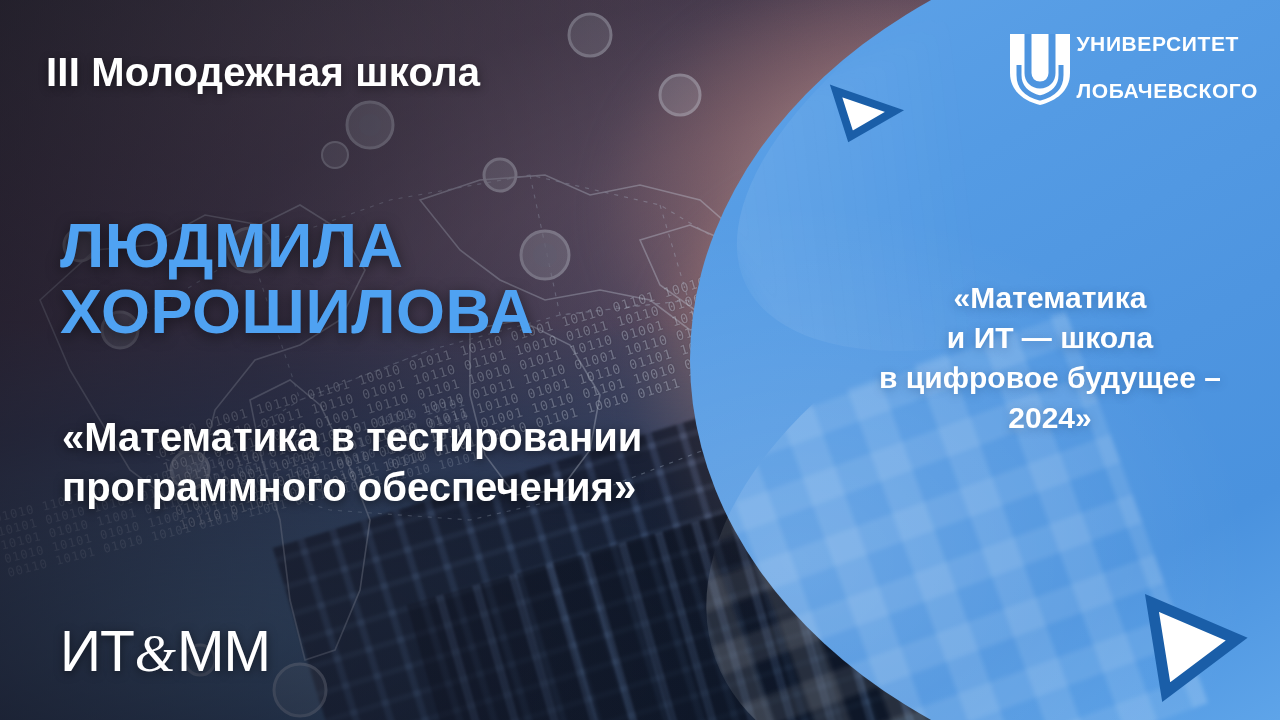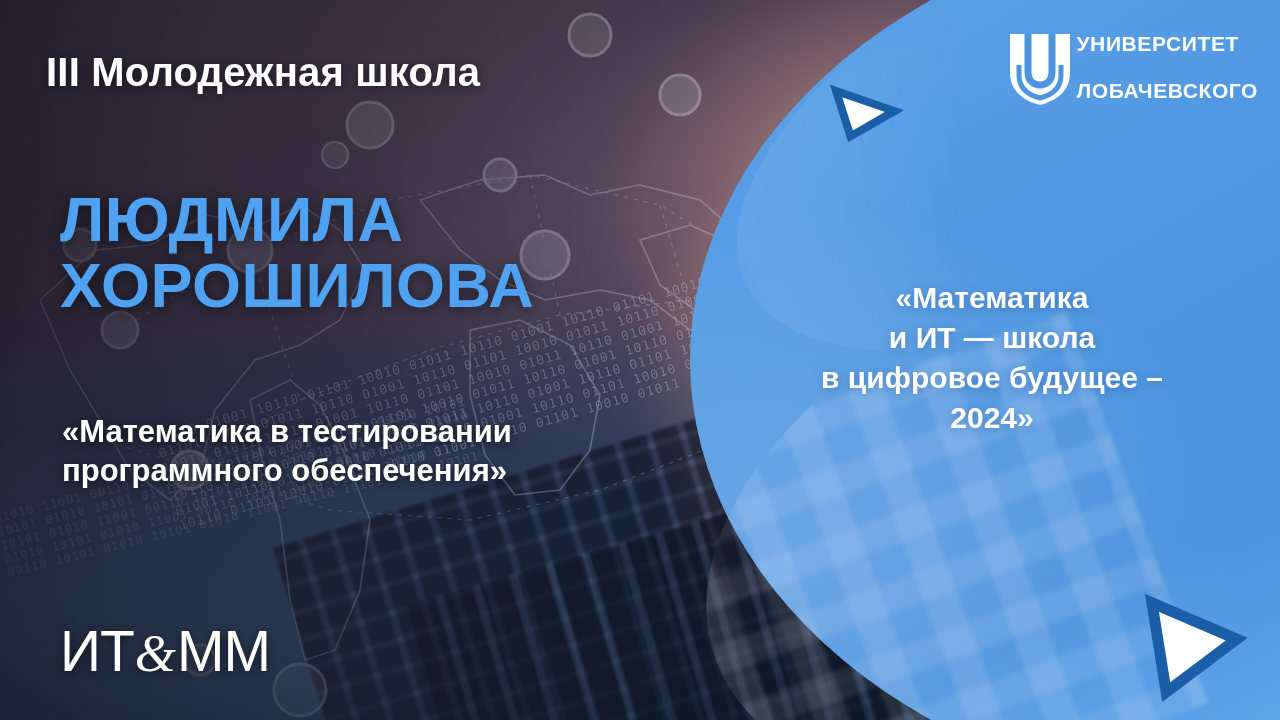--- a/index.html
+++ b/index.html
@@ -143,51 +143,51 @@
   .tri-bot{left:1143px;top:590px;transform:rotate(-4deg);}
 
   
   .school-title{
     position:absolute;left:46px;top:50px;
     color:#fff;font-weight:bold;font-size:40px;
     letter-spacing:.2px;white-space:nowrap;
     text-shadow:0 2px 10px rgba(0,0,0,.45);
   }
   .speaker{
-    position:absolute;left:60px;top:187px;
+    position:absolute;left:60px;top:213px;
     color:#4FA2F2;font-weight:bold;
     font-size:63px;line-height:1.04;letter-spacing:.5px;
     text-shadow:0 3px 14px rgba(0,0,0,.5);
   }
   .speaker div{display:block;}
   .talk{
     position:absolute;left:62px;top:412px;
     color:#fff;font-weight:bold;
-    font-size:31px;line-height:1.26;
+    font-size:40px;line-height:1.26;
     text-shadow:0 2px 10px rgba(0,0,0,.55);
   }
   .talk div{display:block;}
 
   
   .itmm{
     position:absolute;left:60px;top:618px;
     color:#fff;white-space:nowrap;
     text-shadow:0 2px 10px rgba(0,0,0,.5);
     display:flex;align-items:baseline;
   }
   .itmm .s{font-weight:normal;font-size:57px;letter-spacing:-1px;}
   .itmm .amp{
     font-family:"Liberation Serif","DejaVu Serif",serif;
     font-style:italic;font-weight:normal;font-size:53px;
     margin:0 1px;
   }
 
   
   .event-title{
-    position:absolute;left:782px;top:278px;width:420px;
+    position:absolute;left:840px;top:278px;width:420px;
     color:#fff;font-weight:bold;text-align:center;
     font-size:30px;line-height:1.33;
     text-shadow:0 2px 8px rgba(30,70,120,.35);
   }
   .event-title div{display:block;}
 </style>
 </head>
 <body>
 
 <div class="slide">

